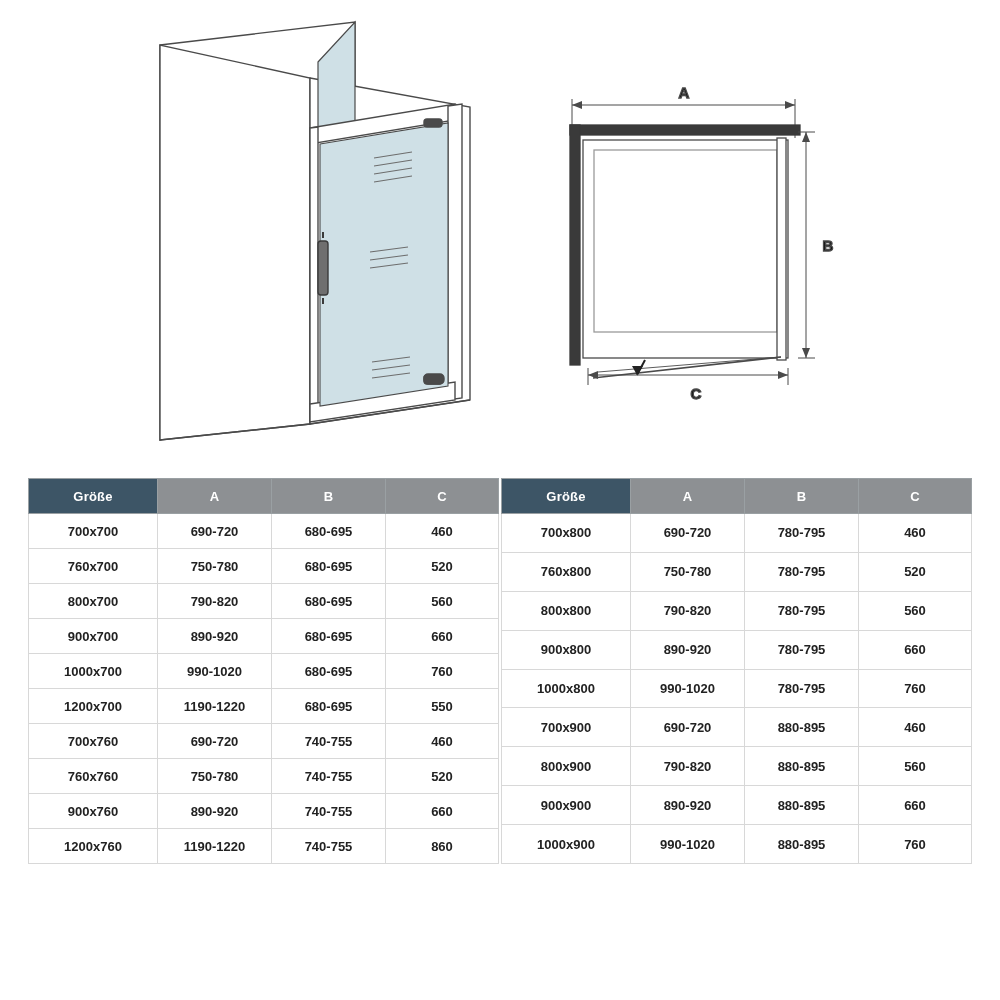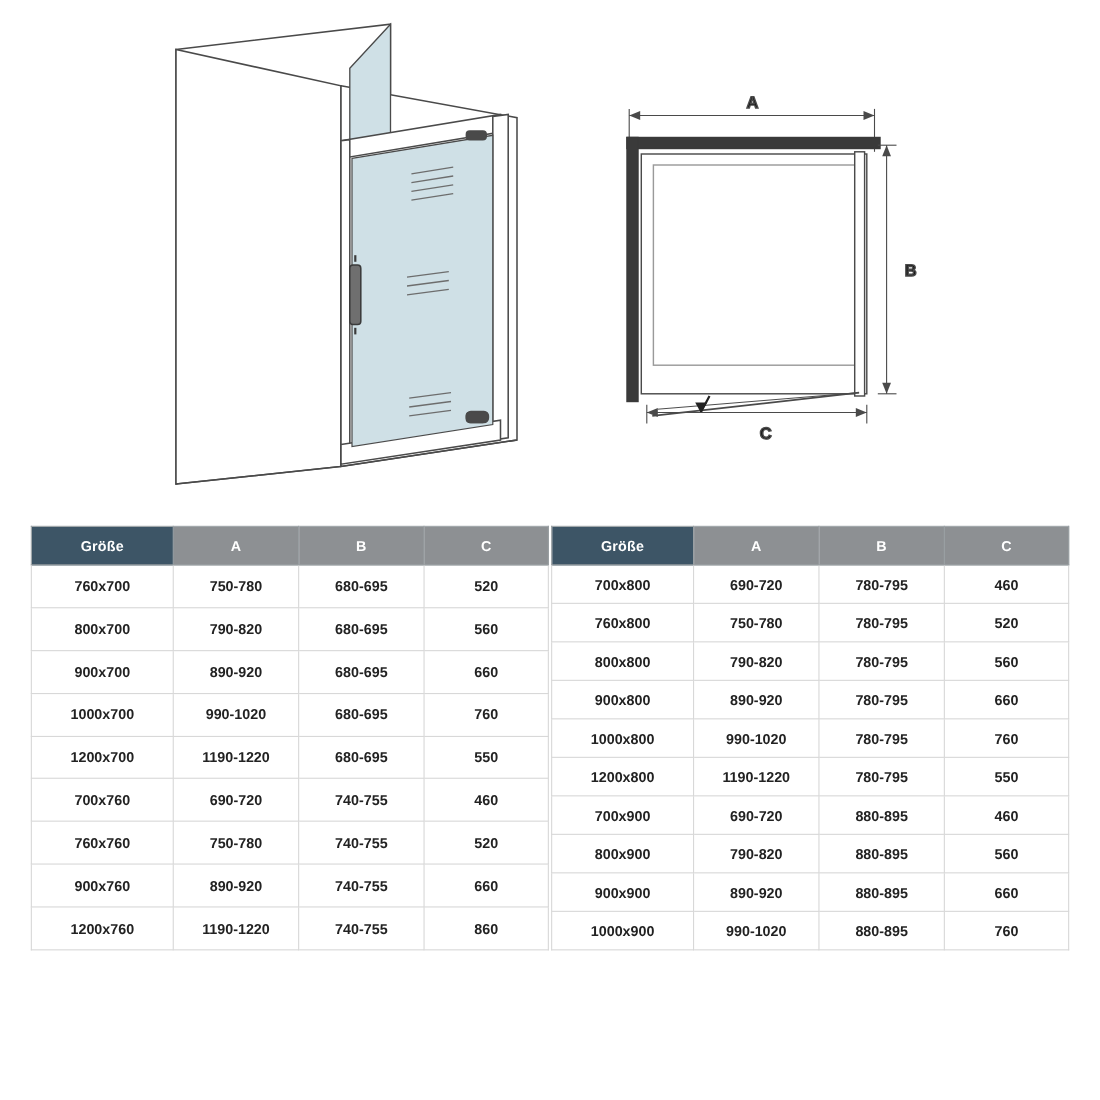--- a/index.html
+++ b/index.html
@@ -196,20 +196,26 @@
       <thead>
         <tr>
           <th class="head-first col-0">Größe</th>
           <th class="head-rest col-1">A</th>
           <th class="head-rest col-2">B</th>
           <th class="head-rest col-3">C</th>
         </tr>
       </thead>
       <tbody>
         <tr>
+          <td class="col-0">700x700</td>
+          <td class="col-1">690-720</td>
+          <td class="col-2">680-695</td>
+          <td class="col-3">460</td>
+        </tr>
+        <tr>
           <td class="col-0">760x700</td>
           <td class="col-1">750-780</td>
           <td class="col-2">680-695</td>
           <td class="col-3">520</td>
         </tr>
         <tr>
           <td class="col-0">800x700</td>
           <td class="col-1">790-820</td>
           <td class="col-2">680-695</td>
           <td class="col-3">560</td>
@@ -293,26 +299,20 @@
           <td class="col-2">780-795</td>
           <td class="col-3">660</td>
         </tr>
         <tr>
           <td class="col-0">1000x800</td>
           <td class="col-1">990-1020</td>
           <td class="col-2">780-795</td>
           <td class="col-3">760</td>
         </tr>
         <tr>
-          <td class="col-0">1200x800</td>
-          <td class="col-1">1190-1220</td>
-          <td class="col-2">780-795</td>
-          <td class="col-3">550</td>
-        </tr>
-        <tr>
           <td class="col-0">700x900</td>
           <td class="col-1">690-720</td>
           <td class="col-2">880-895</td>
           <td class="col-3">460</td>
         </tr>
         <tr>
           <td class="col-0">800x900</td>
           <td class="col-1">790-820</td>
           <td class="col-2">880-895</td>
           <td class="col-3">560</td>

